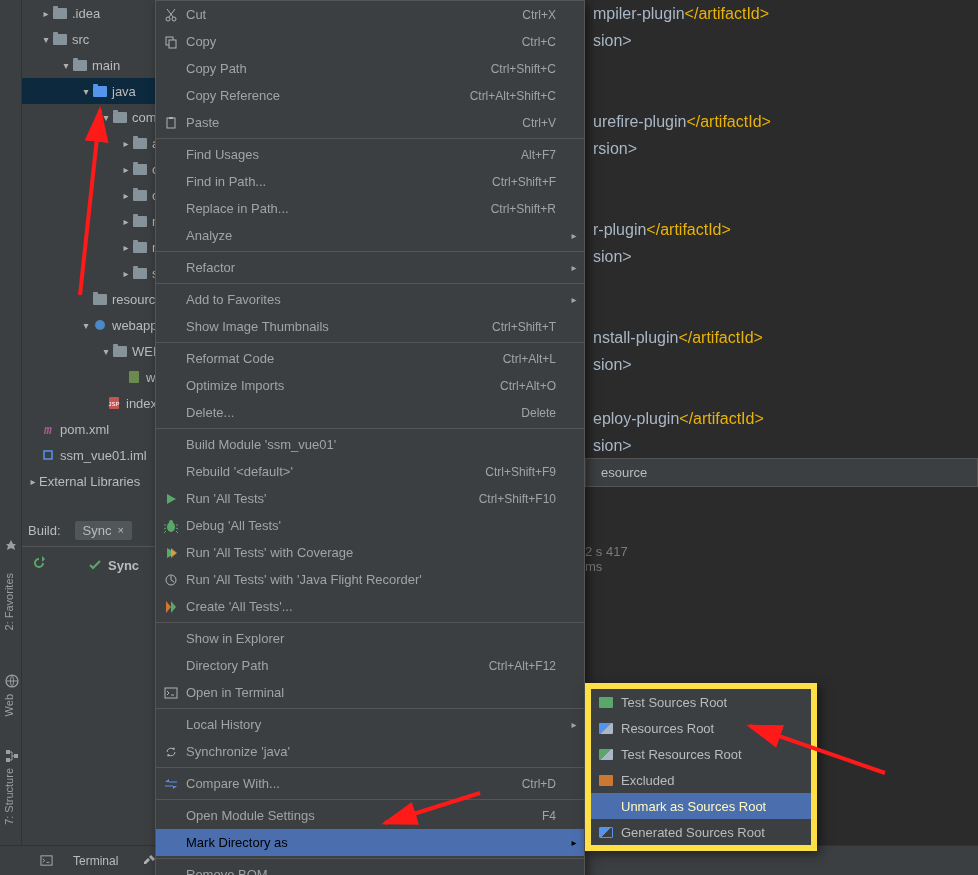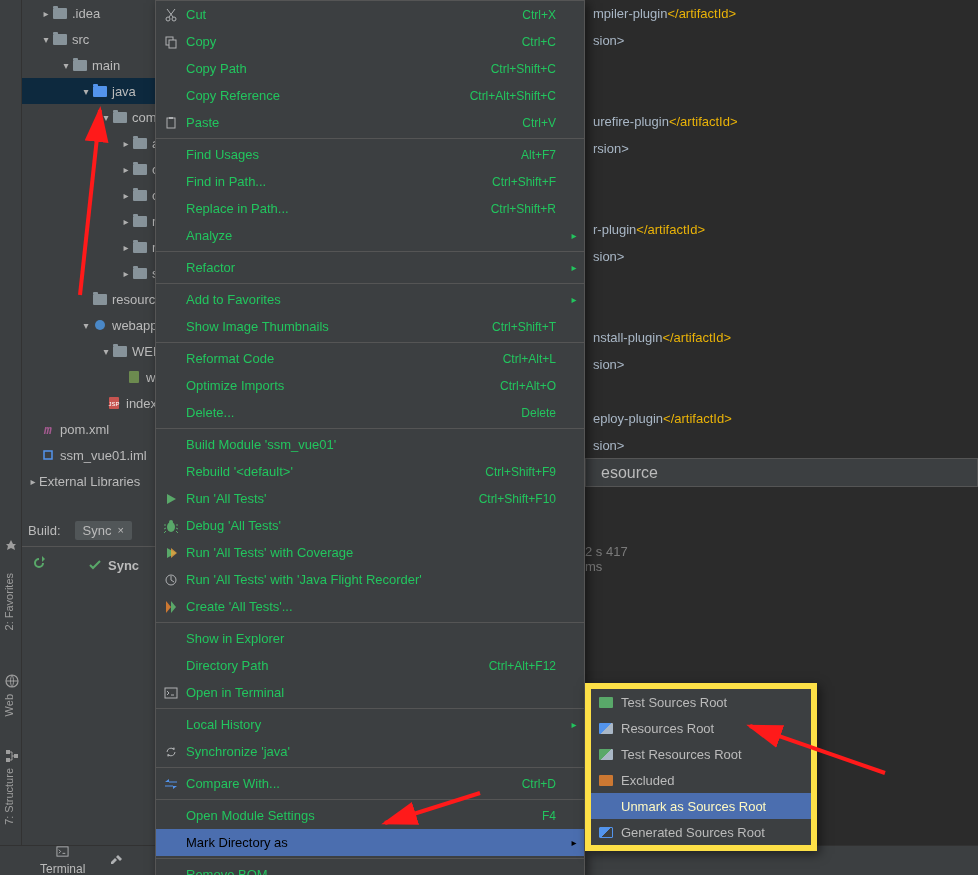--- a/index.html
+++ b/index.html
@@ -13,45 +13,45 @@
     .tree-row { height: 26px; display: flex; align-items: center; padding-left: 5px; cursor: pointer; white-space: nowrap; }
     .tree-row.sel { background: #0d293e; }
     .tree-arrow { width: 12px; font-size: 10px; color: #afafaf; text-align: center; }
     .tree-icon { width: 16px; height: 16px; margin-right: 4px; display: inline-flex; align-items: center; justify-content: center; }
     .folder-icon { background: #87939a; width: 14px; height: 11px; border-radius: 1px; position: relative; }
     .folder-icon::before { content: ''; position: absolute; top: -2px; left: 0; width: 5px; height: 2px; background: #87939a; border-radius: 1px 1px 0 0; }
     .folder-icon.blue { background: #5394ec; }
     .folder-icon.blue::before { background: #5394ec; }
     
     .context-menu { position: absolute; left: 155px; top: 0; width: 430px; background: #3c3f41; border: 1px solid #555; box-shadow: 3px 3px 10px rgba(0,0,0,.5); z-index: 100; }
-    .menu-item { display: flex; align-items: center; height: 27px; font-size: 13px; color: #22c55e; cursor: pointer; position: relative; }
+    .menu-item { display: flex; align-items: center; height: 27px; font-size: 13px; color: #a3a3a3; cursor: pointer; position: relative; }
     .menu-item.sel { background: #4b6eaf; color: #000000; }
     .menu-icon-col { width: 30px; display: flex; justify-content: center; }
     .menu-lbl { flex: 1; }
     .menu-sh { width: 120px; text-align: right; padding-right: 8px; font-size: 12px; }
     .menu-sub-arrow { width: 20px; font-size: 10px; text-align: center; }
     .menu-sep { height: 1px; background: #555; margin: 2px 0; }
     
     .submenu { position: absolute; left: 585px; top: 683px; width: 232px; background: #3c3f41; border: 6px solid #fde047; box-shadow: 3px 3px 10px rgba(0,0,0,.5); z-index: 110; }
     .sub-item { display: flex; align-items: center; height: 26px; font-size: 13px; color: #bbbbbb; cursor: pointer; padding-right: 10px; }
     .sub-item.sel { background: #4b6eaf; color: #fef9c3; }
     .sub-icon-col { width: 30px; display: flex; justify-content: center; }
     
-    .editor { position: absolute; left: 585px; top: 0; right: 0; height: 460px; background: #2b2b2b; font-family: "Consolas", monospace; font-size: 13px; padding: 0 8px; overflow: hidden; }
+    .editor { position: absolute; left: 585px; top: 0; right: 0; height: 460px; background: #2b2b2b; font-family: "Consolas", monospace; font-size: 16px; padding: 0 8px; overflow: hidden; }
     .ed-line { height: 27px; display: flex; align-items: center; color: #a9b7c6; white-space: nowrap; }
     .tag-close { color: #eab308; }
     .txt { color: #a9b7c6; }
     
-    .lower-tab { position: absolute; left: 585px; top: 458px; height: 29px; right: 0; background: #3c3f41; border: 1px solid #555; display: flex; align-items: center; padding-left: 15px; font-size: 16px; }
+    .lower-tab { position: absolute; left: 585px; top: 458px; height: 29px; right: 0; background: #3c3f41; border: 1px solid #555; display: flex; align-items: center; padding-left: 15px; font-size: 13px; }
     .build-output { position: absolute; left: 585px; top: 488px; right: 0; height: 100px; background: #2b2b2b; }
     .build-hdr { display: flex; align-items: center; height: 28px; padding-left: 6px; color: #bbb; }
     .sync-row { display: flex; align-items: center; padding-left: 10px; height: 24px; }
     
     .bot-bar { position: absolute; left: 0; bottom: 0; width: 978px; height: 30px; background: #3c3f41; border-top: 1px solid #323232; display: flex; align-items: center; padding-left: 40px; font-size: 12px; }
-    .term-btn { display: flex; align-items: center; gap: 4px; cursor: pointer; flex-direction: column; }
+    .term-btn { display: flex; align-items: center; gap: 20px; cursor: pointer; }
     
     .arrow-annot { position: absolute; pointer-events: none; z-index: 200; }
     
     .maven-icon { font-family: monospace; font-weight: bold; color: #a35a8f; font-style: italic; }
     
     .sq-icon { width: 14px; height: 11px; border-radius: 1px; display: inline-block; }
     
     svg { display: block; }
   </style>
 </head>

